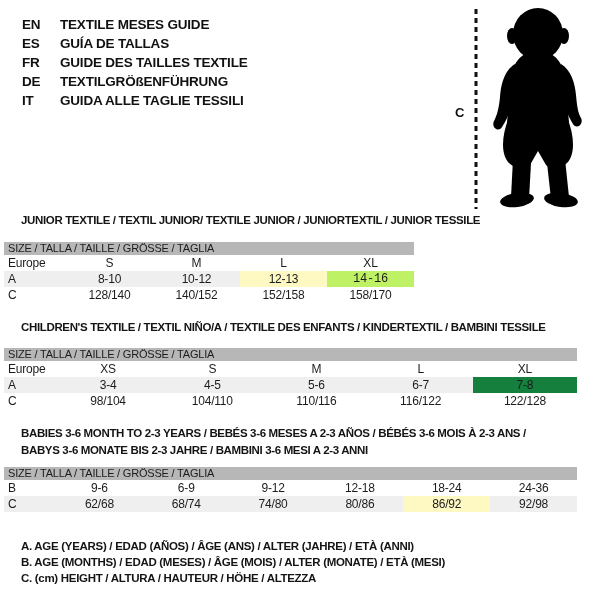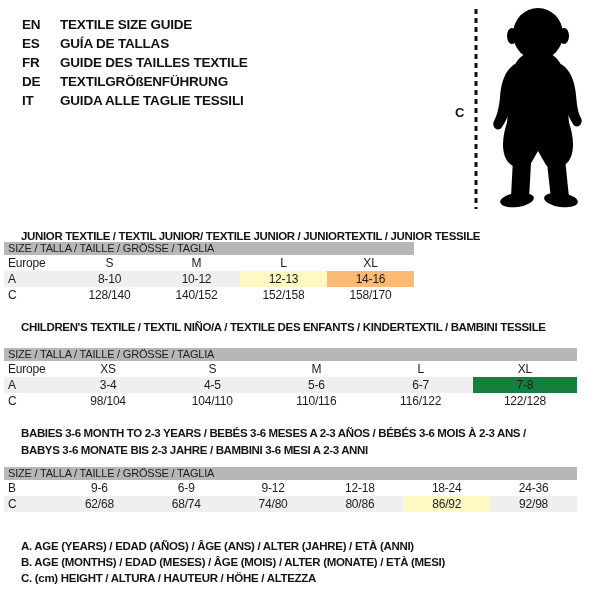--- a/index.html
+++ b/index.html
@@ -50,21 +50,21 @@
   }
 </style>
 </head>
 <body>
 
 <div class="canvas">
 
   <div class="lang-list">
     <div class="lang-row">
       <span class="lang-code">EN</span>
-      <span class="lang-label">TEXTILE SIZE GUIDE</span>
+      <span class="lang-label">TEXTILE MESES GUIDE</span>
     </div>
     <div class="lang-row">
       <span class="lang-code">ES</span>
       <span class="lang-label">GUÍA DE TALLAS</span>
     </div>
     <div class="lang-row">
       <span class="lang-code">FR</span>
       <span class="lang-label">GUIDE DES TAILLES TEXTILE</span>
     </div>
     <div class="lang-row">
@@ -90,21 +90,21 @@
       <path d="M30,59 C20,65 16,78 15,92 C14,103 12,110 9,116 C6,122 13,128 17,122 C23,113 26,104 27,94 L31,69 Z"></path>
       <path d="M76,59 C86,65 90,78 91,90 C92,101 93,108 96,113 C99,119 92,125 88,119 C83,111 80,103 79,93 L75,69 Z"></path>
       <path d="M24,112 C16,132 16,150 24,158 C30,164 40,165 45,160 L53,146 L61,160 C66,165 76,164 82,158 C90,150 90,132 82,112 Z"></path>
       <path d="M28,154 L46,158 L44,194 L26,192 Z"></path>
       <path d="M62,158 L80,154 L84,192 L66,194 Z"></path>
       <ellipse cx="32" cy="195" rx="17" ry="7" transform="rotate(-8 32 195)"></ellipse>
       <ellipse cx="76" cy="195" rx="17" ry="7" transform="rotate(8 76 195)"></ellipse>
     </svg>
   </div>
 
-  <div class="section-title" style="top:228px">
+  <div class="section-title" style="top:212px">
     <div>JUNIOR TEXTILE / TEXTIL JUNIOR/ TEXTILE JUNIOR / JUNIORTEXTIL / JUNIOR TESSILE</div>
   </div>
   <div class="size-table" style="top:242px; width:410px">
     <div class="size-bar" style="background: rgb(183, 183, 183);">SIZE / TALLA / TAILLE / GRÖSSE / TAGLIA</div>
     <table>
       <colgroup>
           <col style="width:62px">
           <col>
           <col>
           <col>
@@ -116,21 +116,21 @@
         <td>S</td>
         <td>M</td>
         <td>L</td>
         <td>XL</td>
       </tr>
       <tr class="alt">
         <td class="rowlabel" style="background: rgb(239, 239, 239);">A</td>
         <td style="background: rgb(239, 239, 239);">8-10</td>
         <td style="background: rgb(239, 239, 239);">10-12</td>
         <td style="background: #fef9c3;">12-13</td>
-        <td style="background: #fdba74;">14-16</td>
+        <td style="background: #bef264; font-family: Liberation Mono, monospace;">14-16</td>
       </tr>
       <tr>
         <td class="rowlabel">C</td>
         <td>128/140</td>
         <td>140/152</td>
         <td>152/158</td>
         <td>158/170</td>
       </tr>
     </tbody>
       </table>

